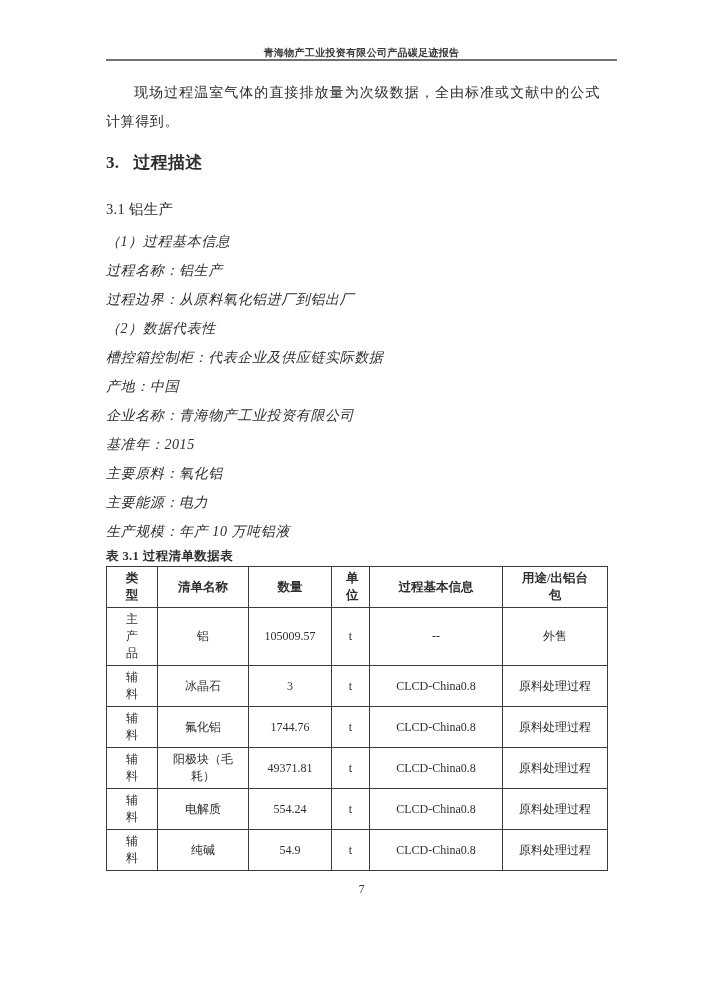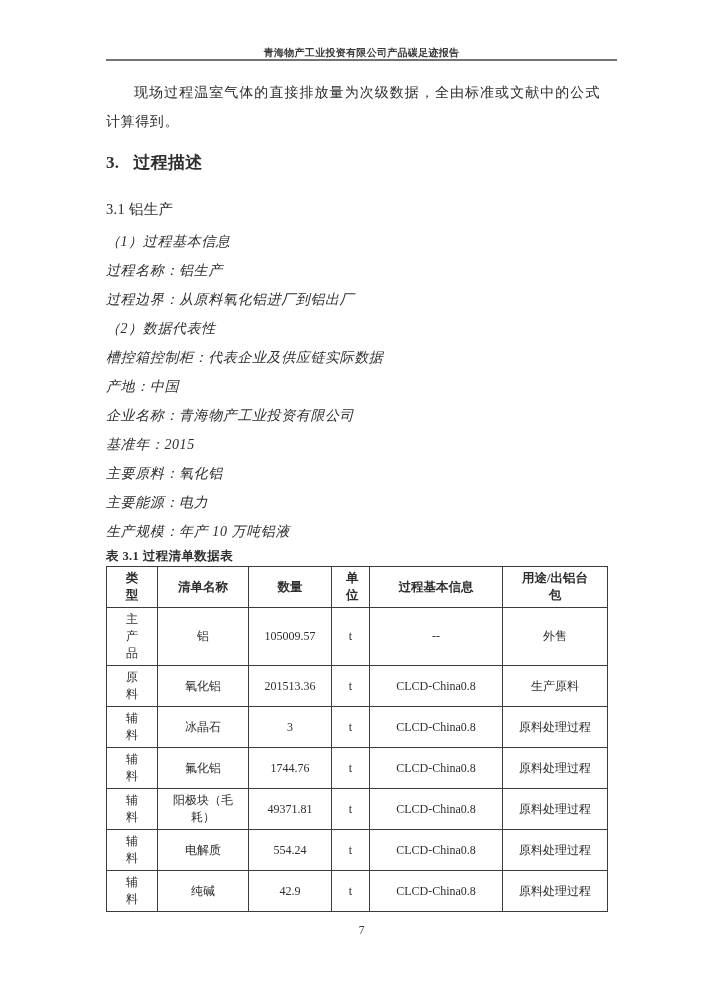--- a/index.html
+++ b/index.html
@@ -176,28 +176,20 @@
 
         <tr>
           <td>主产品</td>
           <td>铝</td>
           <td>105009.57</td>
           <td>t</td>
           <td>--</td>
           <td>外售</td>
         </tr>
 
-        <tr>
-          <td>原料</td>
-          <td>氧化铝</td>
-          <td>201513.36</td>
-          <td>t</td>
-          <td>CLCD-China0.8</td>
-          <td>生产原料</td>
-        </tr>
 
         <tr>
           <td>辅料</td>
           <td>冰晶石</td>
           <td>3</td>
           <td>t</td>
           <td>CLCD-China0.8</td>
           <td>原料处理过程</td>
         </tr>
 
@@ -224,21 +216,21 @@
           <td>电解质</td>
           <td>554.24</td>
           <td>t</td>
           <td>CLCD-China0.8</td>
           <td>原料处理过程</td>
         </tr>
 
         <tr>
           <td>辅料</td>
           <td>纯碱</td>
-          <td>42.9</td>
+          <td>54.9</td>
           <td>t</td>
           <td>CLCD-China0.8</td>
           <td>原料处理过程</td>
         </tr>
 
 
       </tbody>
   </table>
 
   <div class="page-number">7</div>

